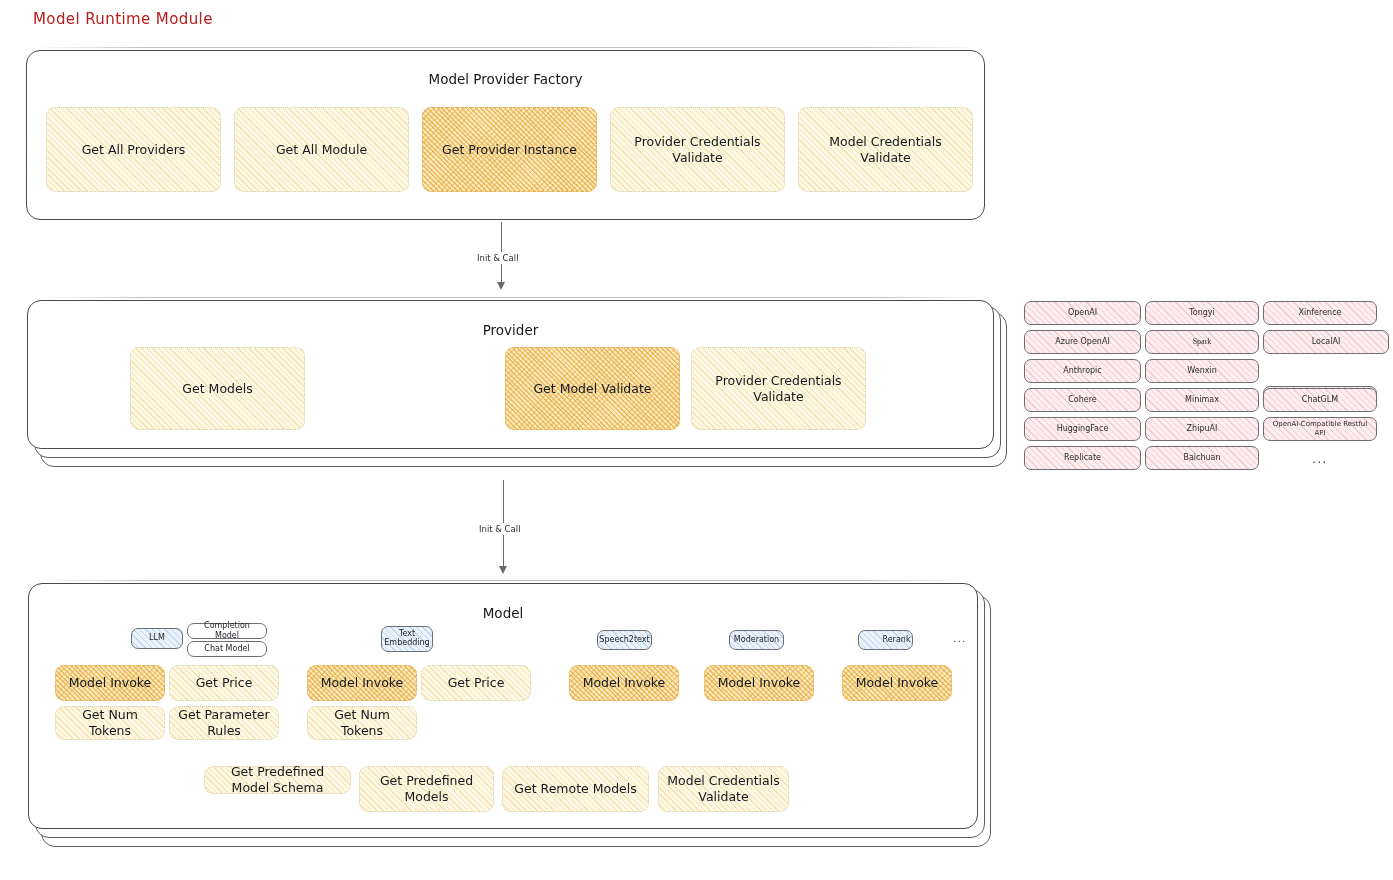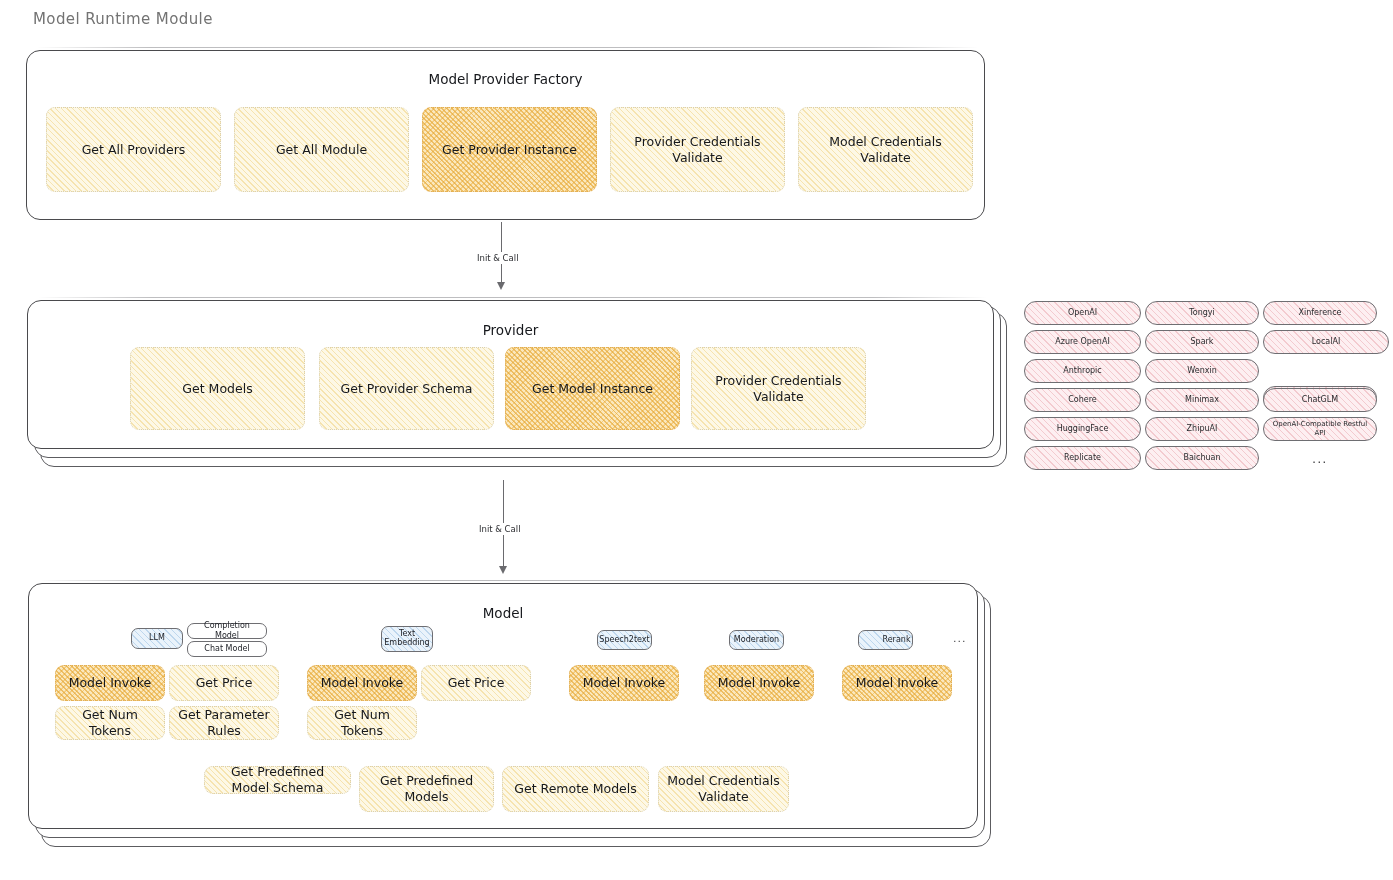--- a/index.html
+++ b/index.html
@@ -14,21 +14,21 @@
     color: #1f2023;
   }
 
   
   #page-title {
     position: absolute;
     left: 33px;
     top: 10px;
     font-size: 15px;
     letter-spacing: .4px;
-    color: #737373;
+    color: #b91c1c;
   }
 
   
   .container {
     position: absolute;
     background: #ffffff;
     border: 1.4px solid #4a4a4d;
     border-radius: 14px;
   }
   .container::before {
@@ -95,21 +95,21 @@
       repeating-linear-gradient(-45deg,
         rgba(230,166,48,.42) 0px,
         rgba(230,166,48,.42) 1.2px,
         transparent 1.2px,
         transparent 4.2px);
   }
 
   
   .n-pink {
     border: 1.3px solid #6e6e72;
-    border-radius: 12px;
+    border-radius: 7px;
     background-color: #fdeff1;
     background-image:
       repeating-linear-gradient(45deg,
         rgba(224,132,142,.34) 0px,
         rgba(224,132,142,.34) 1px,
         transparent 1px,
         transparent 4.5px);
     font-size: 8px;
     color: #2a2b2e;
   }
@@ -198,25 +198,22 @@
 
 <div class="stack-layer" style="left:40px; top:312px; width:967px; height:155px;"></div>
 <div class="stack-layer" style="left:34px; top:306px; width:967px; height:152px;"></div>
 
 <div class="container" style="left:27px; top:300px; width:967px; height:149px;">
   <div class="ctitle" style="top:21px;">Provider</div>
 
   <div class="node n-yellow" style="left:102px; top:46px; width:175px; height:83px;">
     <span>Get Models</span>
   </div>
-  <div class="node n-yellow" style="left:291px; top:46px; width:175px; height:83px;">
-    <span>Get Provider Schema</span>
-  </div>
   <div class="node n-orange" style="left:477px; top:46px; width:175px; height:83px;">
-    <span>Get Model Instance</span>
+    <span>Get Model Validate</span>
   </div>
   <div class="node n-yellow" style="left:663px; top:46px; width:175px; height:83px;">
     <span>Provider Credentials Validate</span>
   </div>
 </div>
 
 <div style="position:absolute; left:1024px; top:301px;">
 
   <div class="node n-pink" style="left:0px; top:0px; width:117px; height:24px;">
     <span>OpenAI</span>
@@ -233,21 +230,21 @@
   <div class="node n-pink" style="left:0px; top:116px; width:117px; height:24px;">
     <span>HuggingFace</span>
   </div>
   <div class="node n-pink" style="left:0px; top:145px; width:117px; height:24px;">
     <span>Replicate</span>
   </div>
 
   <div class="node n-pink" style="left:121px; top:0px; width:114px; height:24px;">
     <span>Tongyi</span>
   </div>
-  <div class="node n-pink" style="left:121px; top:29px; width:114px; height:24px;">
+  <div class="node n-pink" style="left:121px; top:29px; width:114px; height:24px;font-family:Liberation Serif, serif;">
     <span>Spark</span>
   </div>
   <div class="node n-pink" style="left:121px; top:58px; width:114px; height:24px;">
     <span>Wenxin</span>
   </div>
   <div class="node n-pink" style="left:121px; top:87px; width:114px; height:24px;">
     <span>Minimax</span>
   </div>
   <div class="node n-pink" style="left:121px; top:116px; width:114px; height:24px;">
     <span>ZhipuAI</span>

